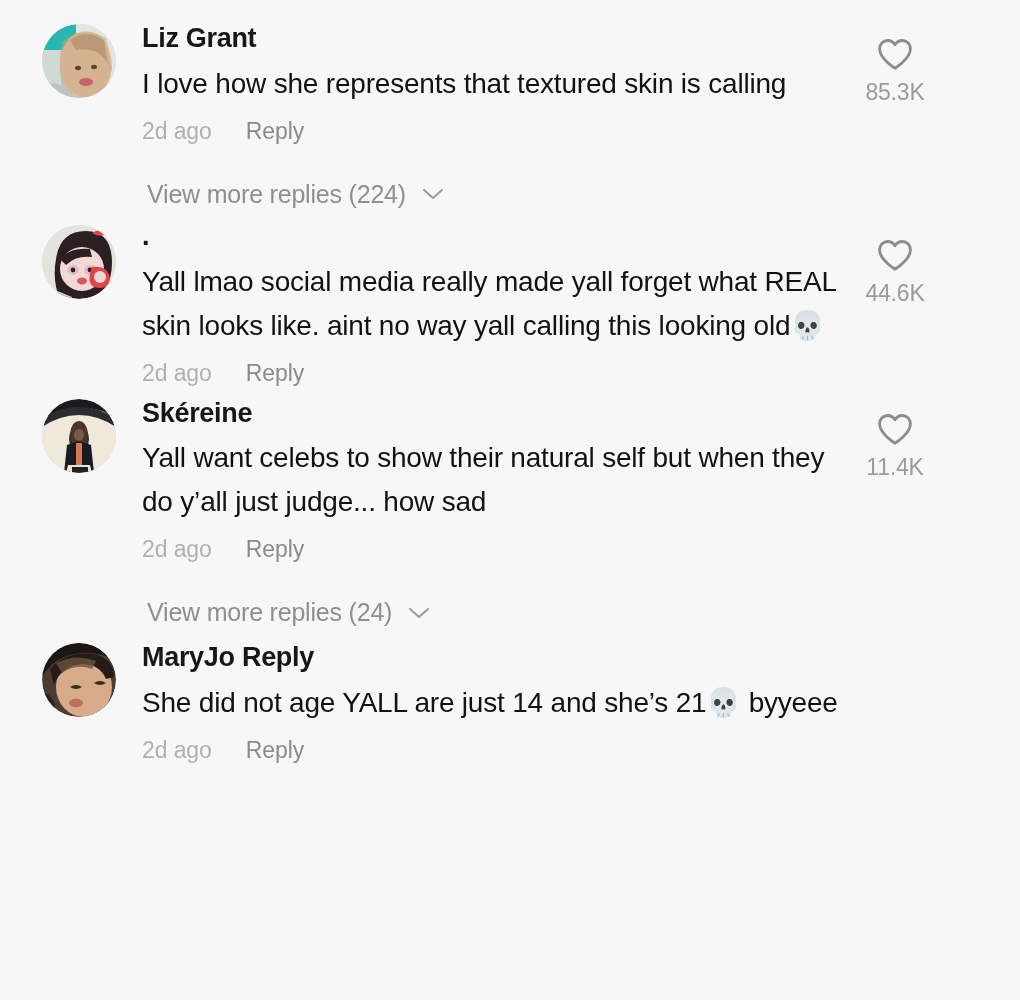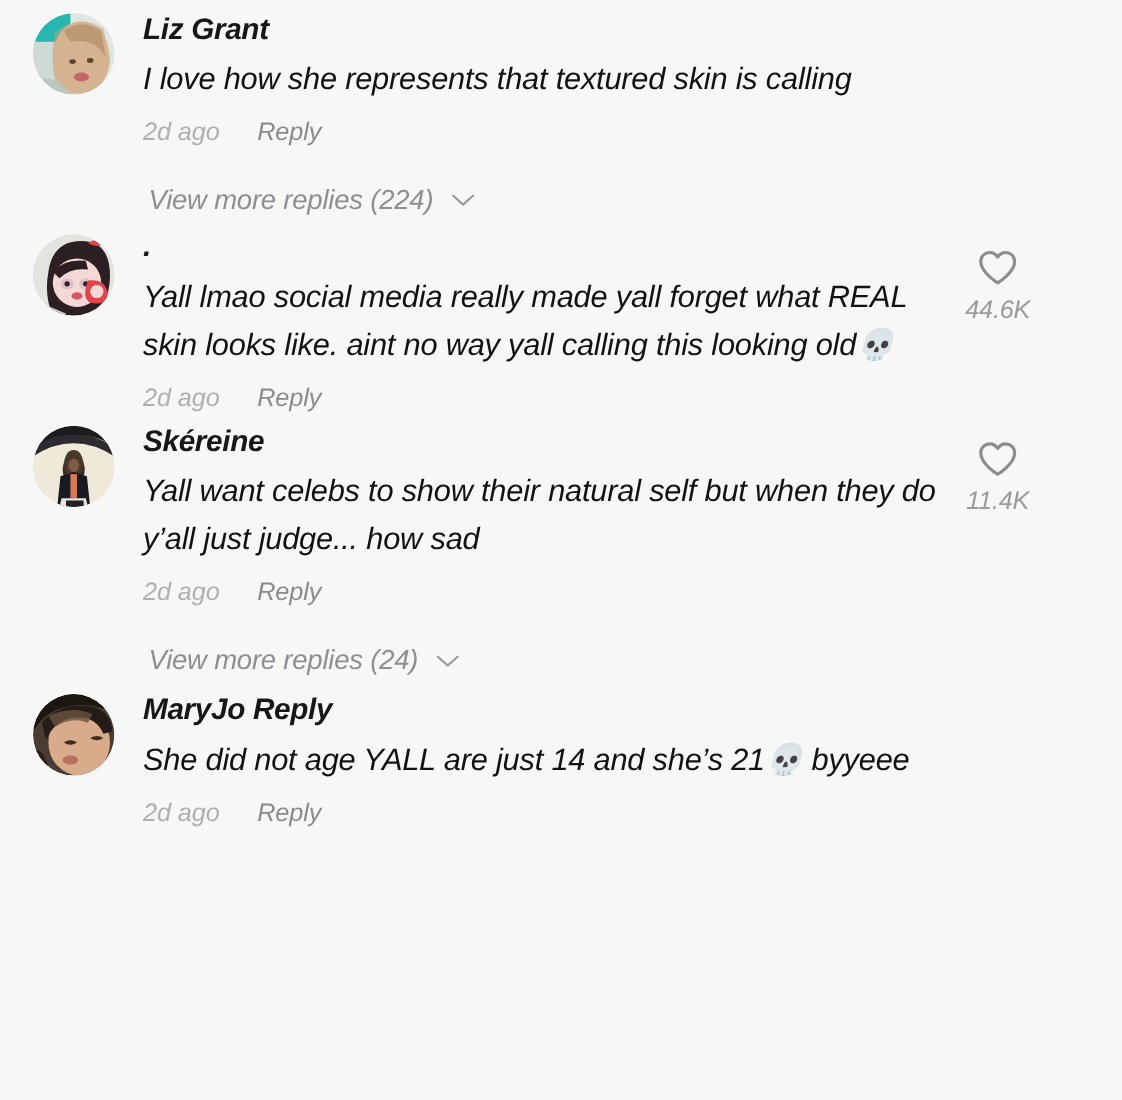--- a/index.html
+++ b/index.html
@@ -14,22 +14,21 @@
     -webkit-font-smoothing: antialiased;
     overflow: hidden;
   }
 
   #comments-feed {
     width: 967px;
     height: 1000px;
     position: relative;
     background: #f7f7f7;
     box-sizing: border-box;
-    padding: 0;
-    font-style: italic;
+    padding: 12px;
   }
 
   .comment-block {
     position: relative;
     padding: 0 0 0 0;
   }
 
   .comment-row {
     display: flex;
     align-items: flex-start;
@@ -175,20 +174,28 @@
 
       <div class="comment-body">
         <div class="username">Liz Grant</div>
         <div class="comment-text">I love how she represents that textured skin is calling</div>
         <div class="meta-row">
           <span class="meta-time">2d ago</span>
           <span class="meta-reply">Reply</span>
         </div>
       </div>
 
+      <div class="like-col">
+        <span class="heart-icon">
+          <svg viewBox="0 0 24 24" fill="none" xmlns="http://www.w3.org/2000/svg">
+            <path d="M12 20.5C12 20.5 2.75 14.9 2.75 8.9C2.75 5.95 5.0 3.9 7.65 3.9C9.45 3.9 11.05 4.9 12 6.45C12.95 4.9 14.55 3.9 16.35 3.9C19.0 3.9 21.25 5.95 21.25 8.9C21.25 14.9 12 20.5 12 20.5Z" stroke="#8c8c90" stroke-width="1.7" stroke-linejoin="round" stroke-linecap="round"></path>
+          </svg>
+        </span>
+        <span class="like-count">85.3K</span>
+      </div>
     </div>
 
     <div class="view-more">
       <span class="view-more-label">View more replies (224)</span>
       <span class="chevron-icon">
         <svg viewBox="0 0 22 14" fill="none" xmlns="http://www.w3.org/2000/svg">
           <path d="M2 3 L11 11 L20 3" stroke="#9a9a9e" stroke-width="2" stroke-linecap="round" stroke-linejoin="round"></path>
         </svg>
       </span>
     </div>

